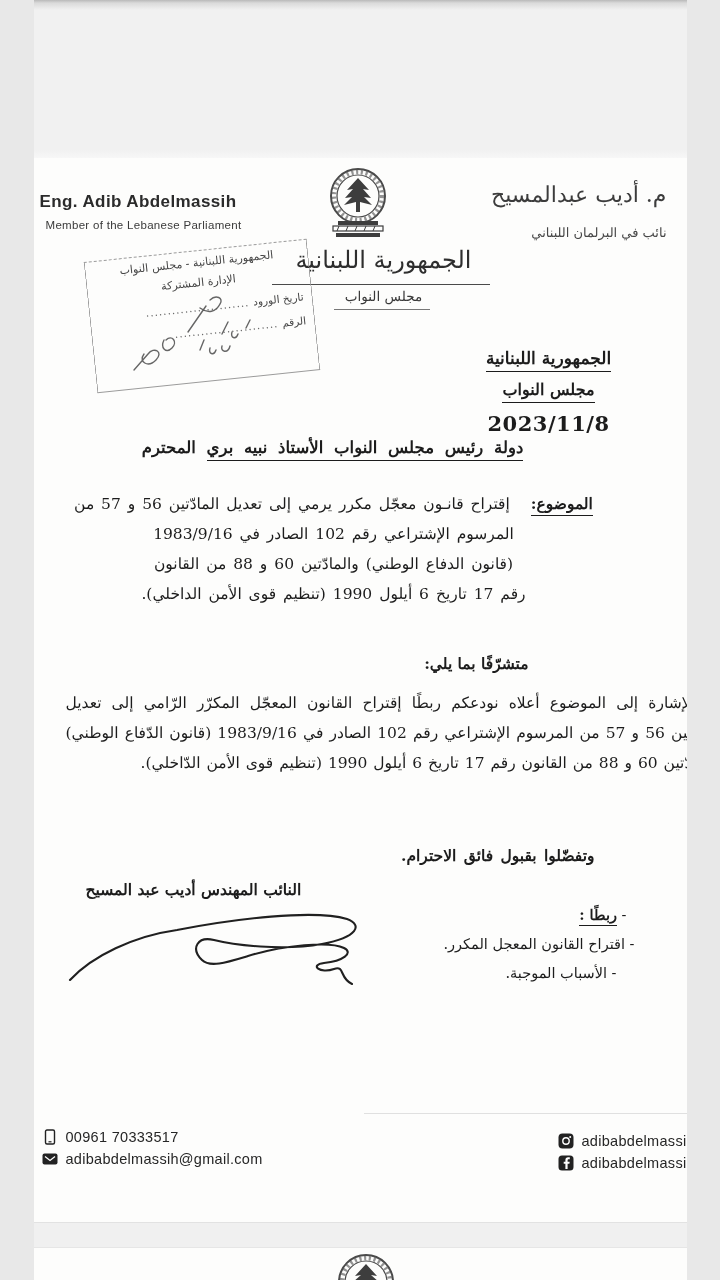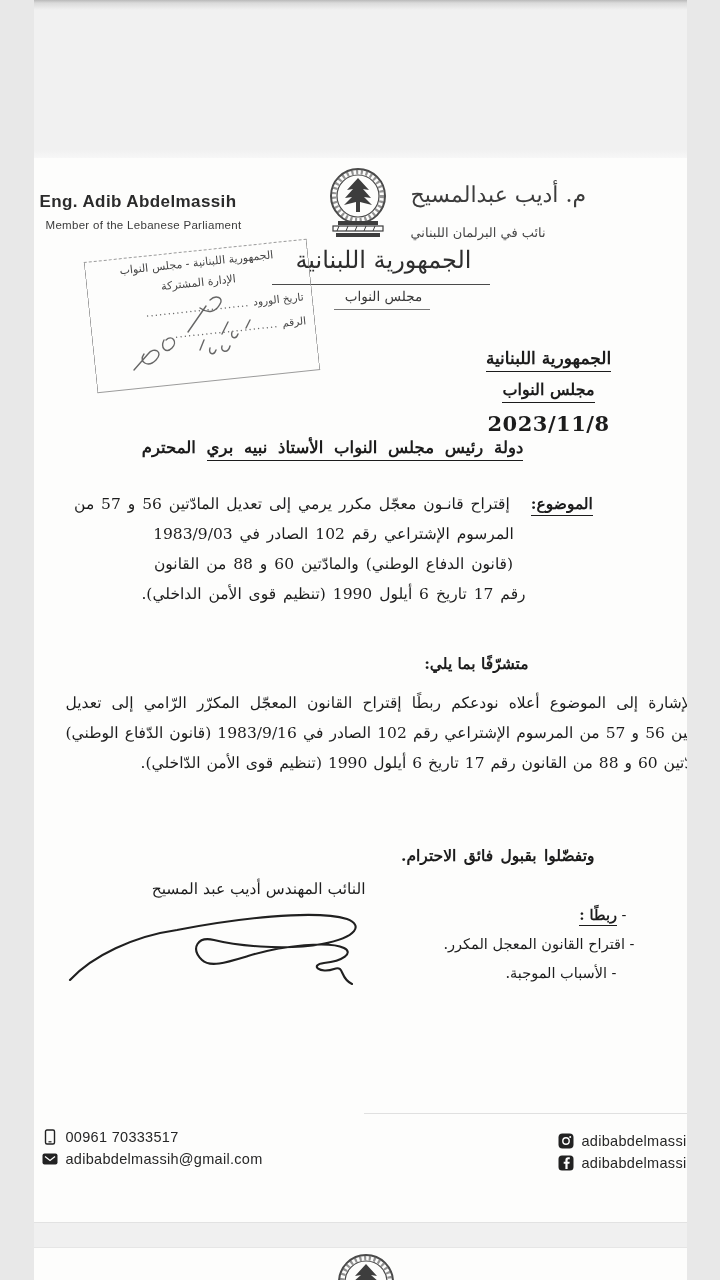--- a/index.html
+++ b/index.html
@@ -8,21 +8,21 @@
   .abs{position:absolute;}
   .band-top{left:0;top:0;width:720px;height:158px;
         background:linear-gradient(#b9b9b9 0px,#dadada 3px,#f1f1f1 10px,#f1f1f1 150px,#f7f7f7 158px);}
   .band-bottom{left:0;top:1222px;width:720px;height:24px;background:#f0f0f0;border-top:1px solid #e2e2e2;border-bottom:1px solid #e6e6e6;}
 
   
   .eng-name{left:6px;top:192px;font-family:"Liberation Sans","DejaVu Sans",sans-serif;
             font-size:17px;font-weight:700;letter-spacing:.4px;color:#2b2b2b;}
   .eng-title{left:12px;top:219px;font-family:"Liberation Sans","DejaVu Sans",sans-serif;
              font-size:11.5px;color:#3a3a3a;letter-spacing:.3px;}
-  .hdr-right{right:26px;top:182px;width:250px;text-align:left;direction:rtl;color:#3c3c3c;}
+  .hdr-right{right:20px;top:182px;width:250px;text-align:right;direction:rtl;color:#3c3c3c;}
   .hdr-right .nm{font-size:22px;letter-spacing:.5px;}
   .hdr-right .tt{font-size:13px;margin-top:18px;color:#474747;}
 
   .emblem{left:286px;top:166px;}
   .center-republic{left:210px;top:246px;width:280px;text-align:center;direction:rtl;
                    font-size:24px;color:#2e2e2e;letter-spacing:.5px;}
   .center-rep-line{left:238px;top:284px;width:218px;border-top:1.6px solid #4a4a4a;}
   .center-parliament{left:210px;top:288px;width:280px;text-align:center;direction:rtl;
                      font-size:13.5px;color:#383838;}
   .center-parl-line{left:300px;top:309px;width:96px;border-top:1px solid #777;}
@@ -54,22 +54,22 @@
            font-size:15.5px;line-height:30px;word-spacing:2px;}
   .subject .lbl{font-weight:700;border-bottom:1.5px solid #1c1c1c;padding-bottom:2px;margin-left:14px;}
 
   .salutation{right:158px;top:654px;direction:rtl;font-size:15.5px;font-weight:700;}
 
   .body-par{left:32px;top:688px;width:656px;direction:rtl;text-align:justify;
             font-size:15.5px;line-height:30px;text-indent:22px;word-spacing:1px;}
 
   .closing{right:92px;top:846px;direction:rtl;font-size:15.5px;font-weight:700;word-spacing:2px;}
 
-  .sig-name{left:52px;top:880px;width:280px;direction:rtl;text-align:right;
-            font-size:15.5px;font-weight:400;white-space:nowrap;}
+  .sig-name{left:52px;top:880px;width:280px;direction:rtl;text-align:left;
+            font-size:15.5px;font-weight:700;white-space:nowrap;}
   .signature{left:28px;top:898px;}
 
   .attachments{right:52px;top:900px;width:260px;direction:rtl;font-size:14.5px;line-height:29px;}
   .attachments .lbl-row .u{font-weight:700;border-bottom:1.4px solid #1c1c1c;padding-bottom:2px;}
   .attachments .lbl-row{padding-right:8px;}
   .attachments .it2{padding-right:18px;}
 
   .footer-line{left:330px;top:1113px;width:390px;border-top:1px solid #e0e0e0;}
   .footer-left{left:8px;top:1126px;font-family:"Liberation Sans","DejaVu Sans",sans-serif;
                font-size:14.5px;color:#262626;letter-spacing:.3px;}
@@ -150,21 +150,21 @@
   <div class="abs addressee">
     <span class="u">دولة رئيس مجلس النواب الأستاذ نبيه بري</span>
     <span>المحترم</span>
   </div>
 
   <div class="abs subject">
     <div>
       <span class="lbl">الموضوع:</span>
       <span>إقتراح قانـون معجّل مكرر يرمي إلى تعديل المادّتين 56 و 57 من</span>
     </div>
-    <div>المرسوم الإشتراعي رقم 102 الصادر في 1983/9/03</div>
+    <div>المرسوم الإشتراعي رقم 102 الصادر في 1983/9/16</div>
     <div>(قانون الدفاع الوطني) والمادّتين 60 و 88 من القانون</div>
     <div>رقم 17 تاريخ 6 أيلول 1990 (تنظيم قوى الأمن الداخلي).</div>
   </div>
 
   <div class="abs salutation">متشرّفًا بما يلي:</div>
 
   <div class="abs body-par">بالإشارة إلى الموضوع أعلاه نودعكم ربطًا إقتراح القانون المعجّل المكرّر الرّامي إلى تعديل المادّتين 56 و 57 من المرسوم الإشتراعي رقم 102 الصادر في 1983/9/16 (قانون الدّفاع الوطني) والمادّتين 60 و 88 من القانون رقم 17 تاريخ 6 أيلول 1990 (تنظيم قوى الأمن الدّاخلي).</div>
 
   <div class="abs closing">وتفضّلوا بقبول فائق الاحترام.</div>
 

